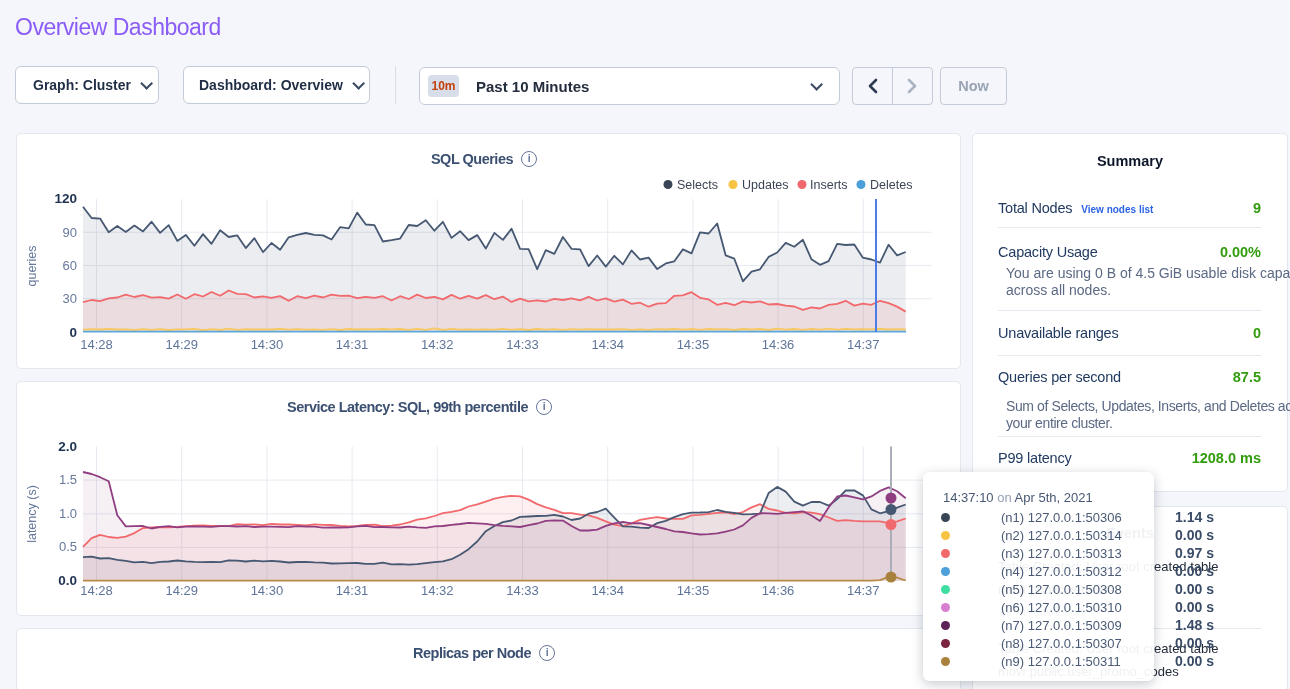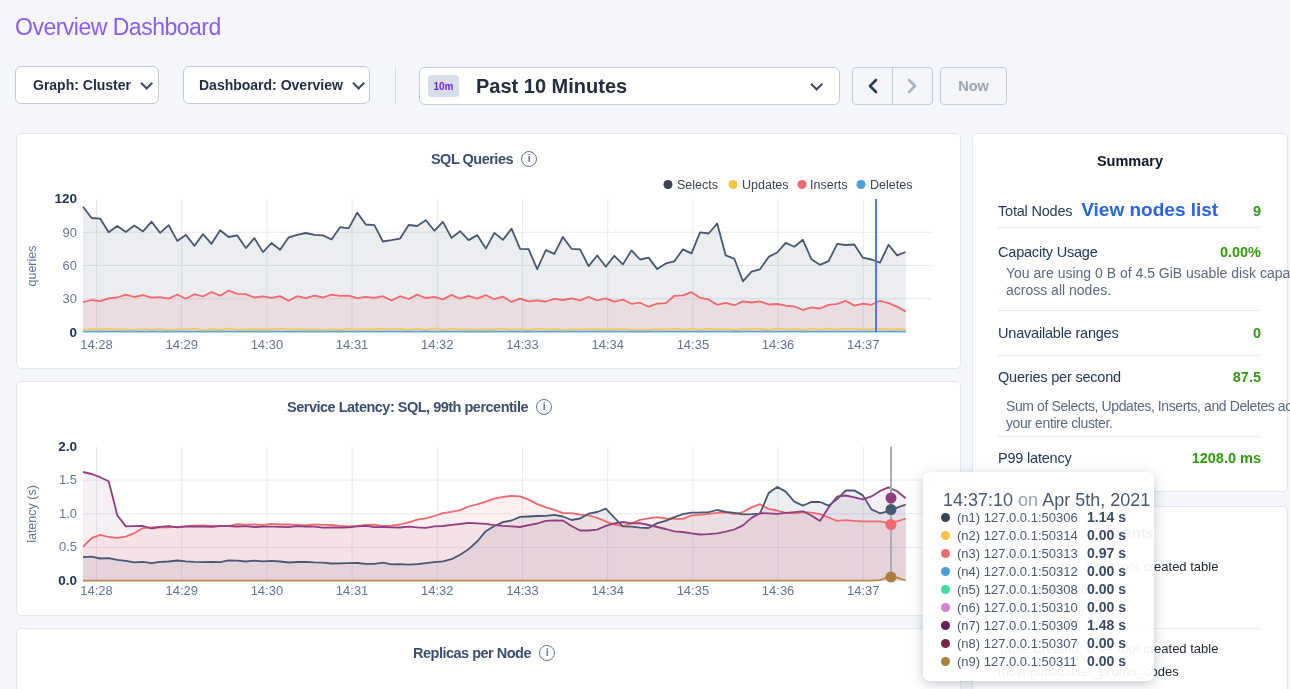--- a/index.html
+++ b/index.html
@@ -8,36 +8,36 @@
 .card { position:absolute; background:#fff; border:1px solid #e3e7ee; border-radius:5px; }
 .ctitle { position:absolute; display:flex; justify-content:center; align-items:center; gap:8px; font-weight:bold; font-size:14.5px; color:#3b4f71; letter-spacing:-0.5px; padding-right:9px;}
 .iicon { width:16px; height:16px; border:1.4px solid #64759c; border-radius:50%; color:#64759c; font-size:10.5px; line-height:13px; text-align:center; font-weight:bold; font-family:"Liberation Sans",sans-serif;}
 .ddl { position:absolute; background:#fff; border:1px solid #c4cbd8; border-radius:6px; display:flex; align-items:center; font-weight:bold; font-size:14px; color:#1f2d45; white-space:nowrap; }
 .chev { width:9px; height:9px; border-right:2px solid #3b4a63; border-bottom:2px solid #3b4a63; transform:rotate(45deg) translateY(-3px); display:inline-block; }
 .srow { position:absolute; left:998px; width:263px; display:flex; justify-content:space-between; align-items:baseline; white-space:nowrap; }
 .sbold { font-weight:normal; font-size:14.5px; color:#213a60; letter-spacing:-0.2px;}
 .sgreen { font-weight:bold; font-size:14.5px; color:#319c0d; }
 .sdesc { position:absolute; left:998px; width:290px; font-size:14px; color:#5b6984; line-height:16.5px; white-space:nowrap;margin-left:8px; }
 .sdiv { position:absolute; left:998px; width:263px; border-top:1px solid #e6e9ef; }
-.tt-row { display:flex; align-items:center; height:18px; white-space:nowrap; }
+.tt-row { display:flex; align-items:center; height:18px; white-space:nowrap;gap:44px; }
 .tt-dot { width:9px; height:9px; border-radius:50%; margin-right:7px; flex:none; }
 .tt-lab { font-size:13px; color:#4a5a76; width:130px; white-space:nowrap; flex:none; }
 .tt-val { font-size:14px; font-weight:bold; color:#394b66; }
 </style>
 </head>
 <body>
 
 <div class="abs" style="left:15px; top:14px; font-size:23px; letter-spacing:-0.5px; color:#8b5cf6;">Overview Dashboard</div>
 
 <div class="ddl" style="left:15px; top:66px; width:144px; height:38px; padding-left:17px;">Graph: Cluster<span class="chev" style="margin-left:9px;"></span></div>
 <div class="ddl" style="left:183px; top:66px; width:187px; height:38px; padding-left:15px;">Dashboard: Overview<span class="chev" style="margin-left:9px;"></span></div>
 <div class="abs" style="left:395px; top:66px; width:1px; height:38px; background:#d9dde5;"></div>
 <div class="ddl" style="left:419px; top:67px; width:421px; height:38px; padding-left:8px;">
-  <span style="background:#d7dde9; border-radius:4px; width:31px; height:22px; display:inline-flex; align-items:center; justify-content:center; font-size:10px; color:#6d28d9;">10m</span>
-  <span style="margin-left:17px; font-size:20px; color:#242d3d;">Past 10 Minutes</span>
+  <span style="background:#d7dde9; border-radius:4px; width:31px; height:22px; display:inline-flex; align-items:center; justify-content:center; font-size:12px; color:#c2410c;">10m</span>
+  <span style="margin-left:17px; font-size:15px; color:#242d3d;">Past 10 Minutes</span>
   <span class="chev" style="position:absolute; right:20px; border-color:#3b4a63;"></span>
 </div>
 <div class="abs" style="left:852px; top:67px; width:81px; height:38px; border:1px solid #c4cbd8; border-radius:4px; display:flex;">
   <div style="width:40px; border-right:1px solid #c4cbd8; display:flex; align-items:center; justify-content:center;">
     <svg width="11" height="16" viewBox="0 0 11 16">
         <path d="M9 2 L3 8 L9 14" fill="none" stroke="#2c3a52" stroke-width="2.6" stroke-linecap="round" stroke-linejoin="round"></path>
       </svg>
   </div>
   <div style="flex:1; display:flex; align-items:center; justify-content:center;">
     <svg width="11" height="16" viewBox="0 0 11 16">
@@ -158,21 +158,21 @@
     <text x="20" y="133" font-size="12.5" fill="#66789b" text-anchor="middle" transform="rotate(-90 20 133)">latency (s)</text>
   </g>
 </svg>
 
 <div class="card" style="left:16px; top:628px; width:945px; height:120px;"></div>
 <div class="ctitle" style="left:16px; top:645px; width:945px;">Replicas per Node <span class="iicon">i</span></div>
 
 <div class="card" style="left:972px; top:133px; width:316px; height:359px;"></div>
 <div class="abs" style="left:972px; top:153px; width:316px; text-align:center; font-weight:bold; font-size:14.5px; color:#0f172a;">Summary</div>
 <div class="srow" style="left:998px; top:199px; width:263px;">
-  <span><span class="sbold">Total Nodes</span>&nbsp;&nbsp;<a class="abs" style="position:static; color:#2a63e4; font-weight:bold; font-size:19px; text-decoration:none;text-align:right;">View nodes list</a></span>
+  <span><span class="sbold">Total Nodes</span>&nbsp;&nbsp;<a class="abs" style="position:static; color:#2a63e4; font-weight:bold; font-size:10px; text-decoration:none;text-align:right;">View nodes list</a></span>
   <span class="sgreen">9</span>
 </div>
 <div class="sdiv" style="top:227px; width:263px;"></div>
 <div class="srow" style="left:998px; top:244px; width:263px;">
     <span class="sbold">Capacity Usage</span>
     <span class="sgreen">0.00%</span>
   </div>
 <div class="sdesc" style="top:265px;">You are using 0 B of 4.5 GiB usable disk capacity<br>across all nodes.</div>
 <div class="sdiv" style="top:310px;"></div>
 <div class="srow" style="left:998px; top:325px;text-align:center;">
@@ -192,21 +192,21 @@
   </div>
 
 <div class="card" style="left:972px; top:506px; width:316px; height:200px;"></div>
 <div class="abs" style="left:972px; top:525px; width:316px; text-align:center; font-weight:bold; font-size:14.5px; color:#2c3850;">Events</div>
 <div class="abs" style="left:998px; top:556px; width:245px; font-size:13px; color:#242b38; line-height:22.5px;">Table Created: User root created table movr.public.vehicles</div>
 <div class="abs" style="left:998px; top:605px; font-size:12.5px; color:#8b94a5;">19 minutes ago</div>
 <div class="sdiv" style="top:628px; left:998px; width:263px;"></div>
 <div class="abs" style="left:998px; top:638px; width:245px; font-size:13px; color:#242b38; line-height:22.5px;">Table Created: User root created table movr.public.user_promo_codes</div>
 
 <div class="abs" style="left:923px; top:472px; width:231px; height:209px; background:rgba(255,255,255,0.93); border-radius:7px; box-shadow:0 3px 12px rgba(50,60,80,0.28);"></div>
-<div class="abs" style="left:943px; top:490px; font-size:18px;">
+<div class="abs" style="left:943px; top:490px; font-size:13px;">
   <span style="color:#475872;">14:37:10</span> <span style="color:#97a1b3;">on</span> <span style="color:#475872;">Apr 5th, 2021</span>
 </div>
 <div class="abs" style="left:941px; top:508px;">
   <div class="tt-row">
       <span class="tt-dot" style="background:#394455;"></span>
       <span class="tt-lab">(n1) 127.0.0.1:50306</span>
       <span class="tt-val">1.14 s</span>
     </div>
   <div class="tt-row">
       <span class="tt-dot" style="background:#f6c343;"></span>

